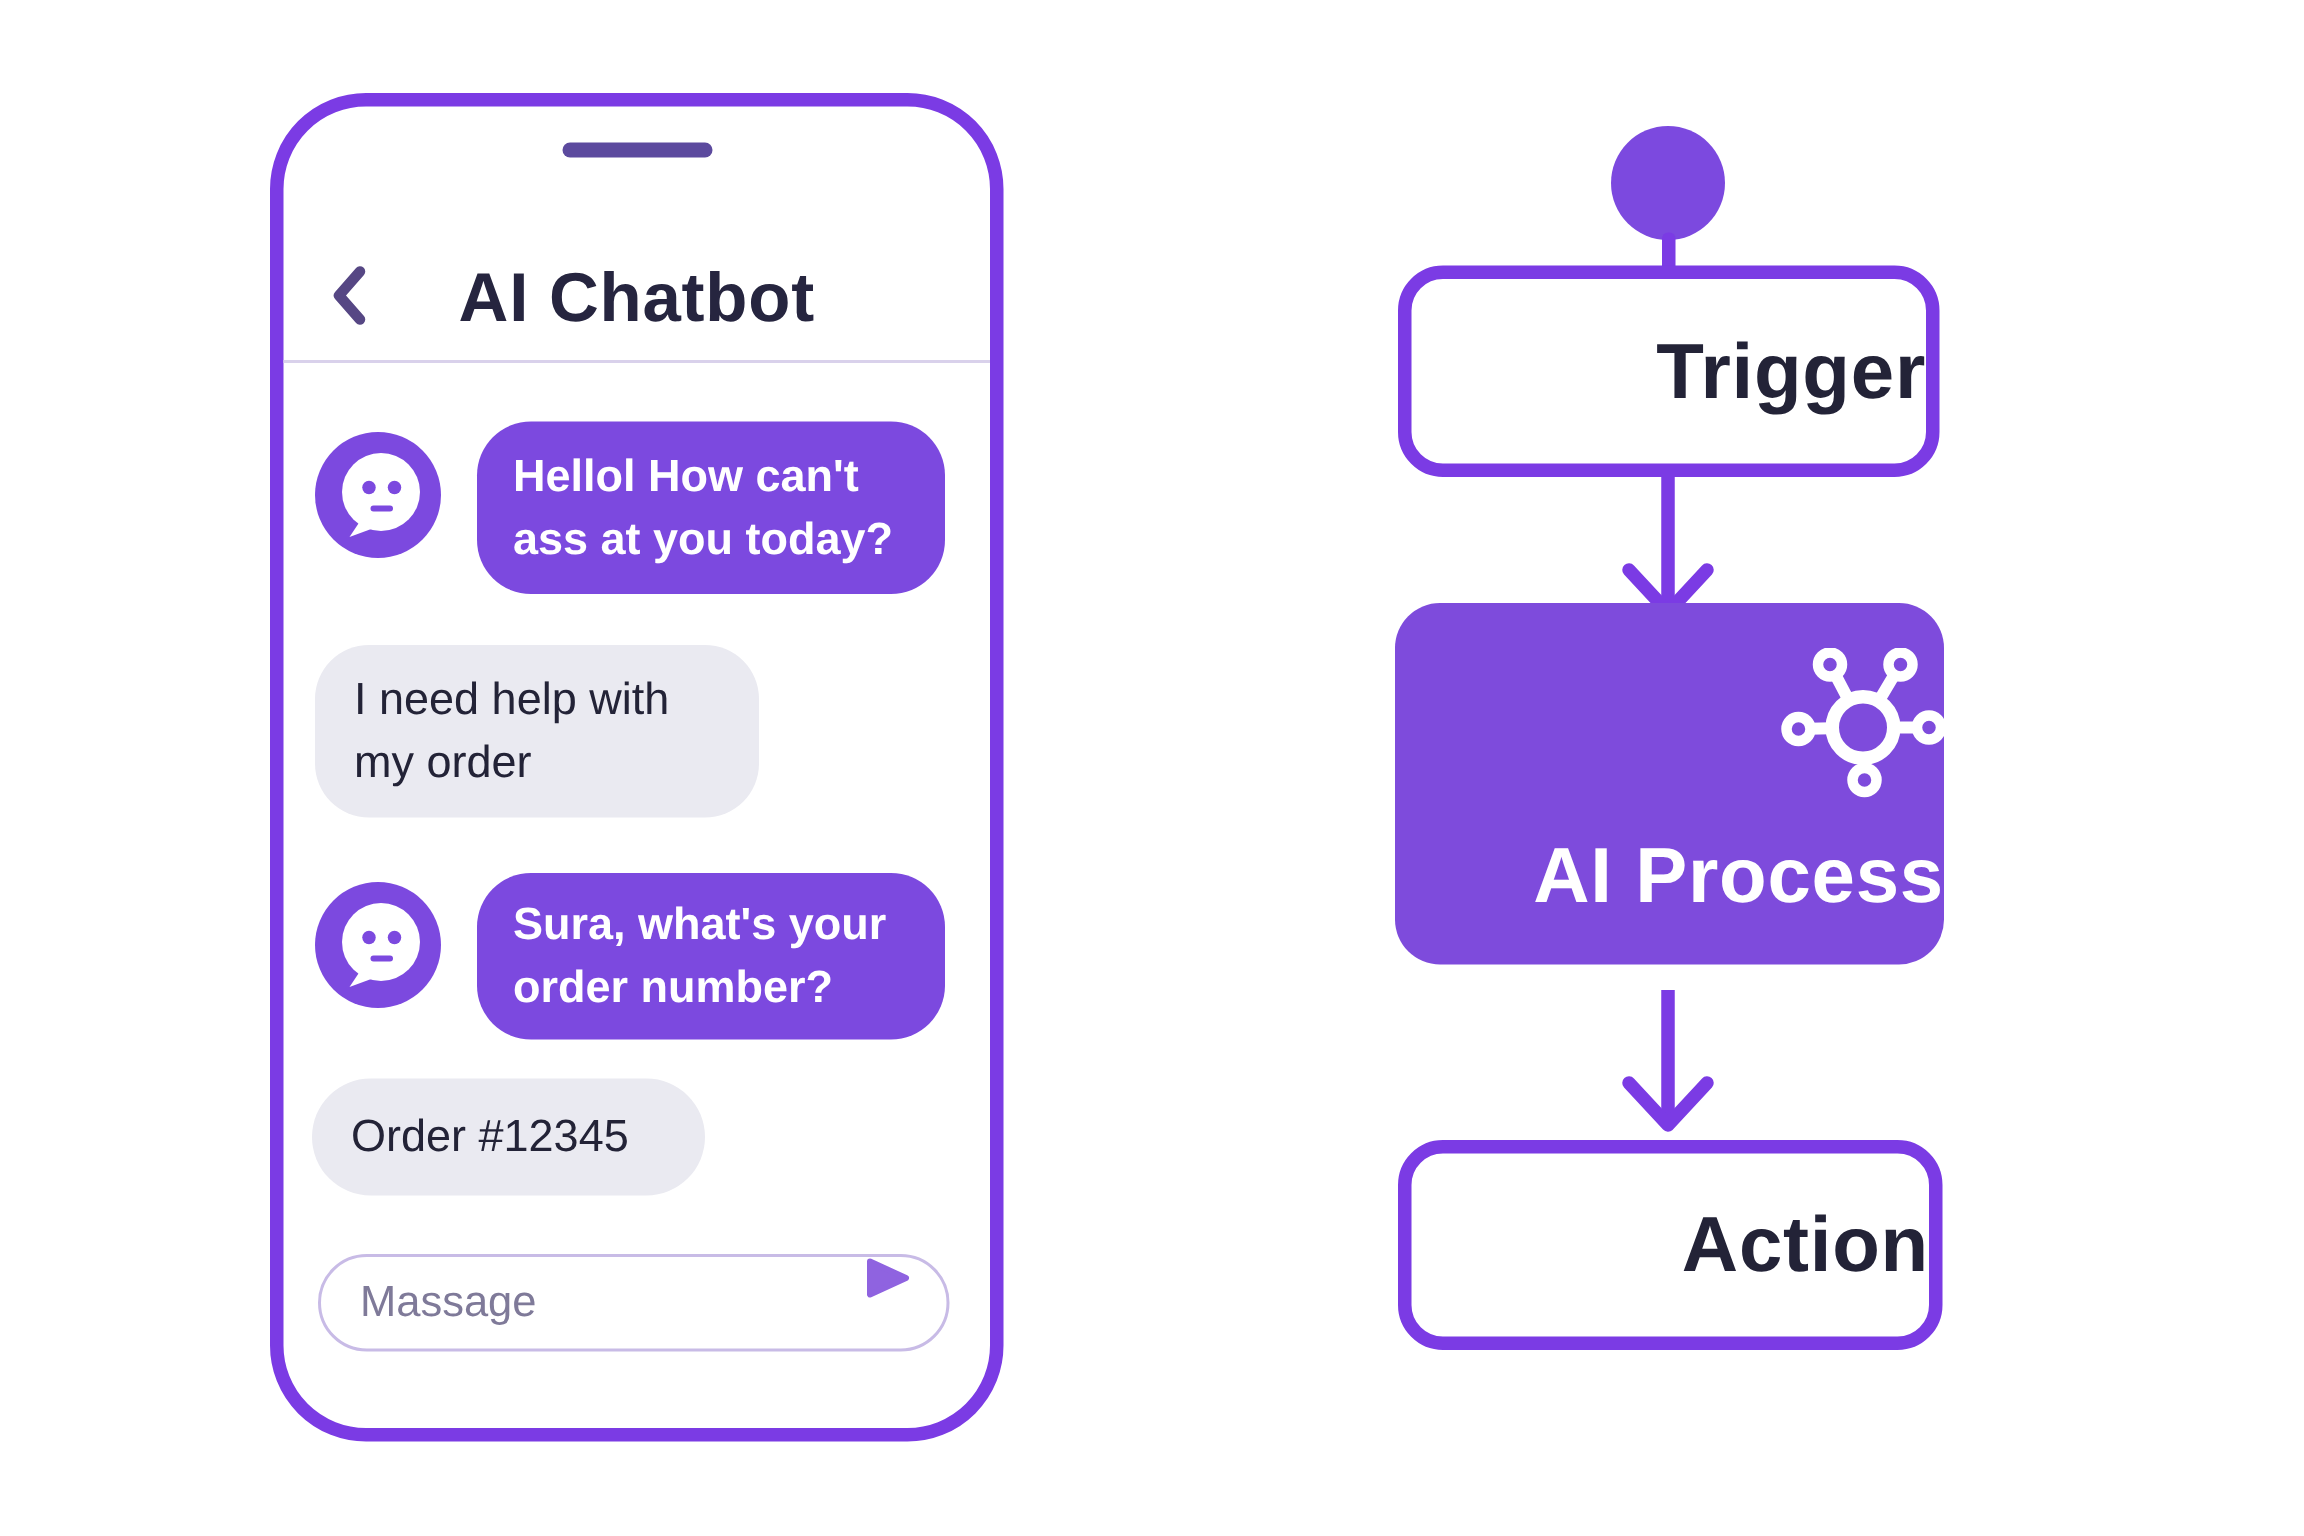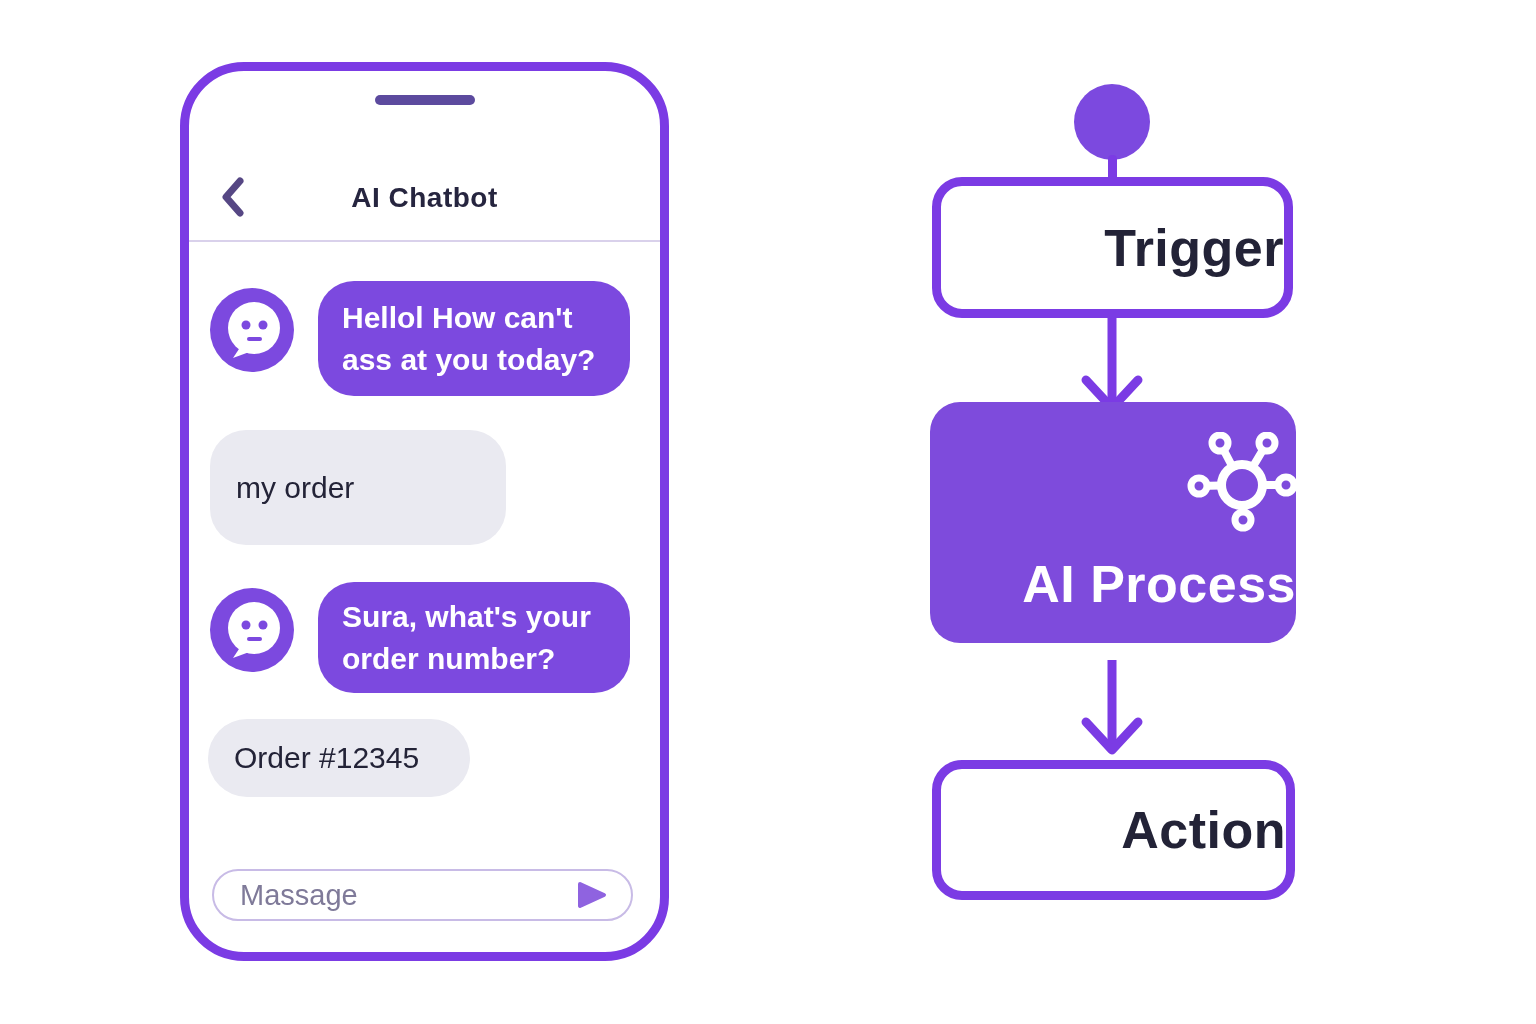--- a/index.html
+++ b/index.html
@@ -11,41 +11,41 @@
   .phone{
     position:absolute;left:180px;top:62px;width:489px;height:899px;
     box-sizing:border-box;border:9px solid #7B3BE4;border-radius:64px;background:#fff;
   }
   .speaker{
     position:absolute;left:50%;transform:translateX(-50%);top:24px;
     width:100px;height:10px;border-radius:6px;background:#5C4A9E;
   }
   .chat-header{position:absolute;left:0;right:0;top:100px;height:54px;}
   .back-btn{position:absolute;left:31px;top:6px;width:24px;height:40px;cursor:pointer;}
-  .hdr-title{display:block;text-align:center;font-size:28px;font-weight:600;color:#26253F;line-height:54px;letter-spacing:.5px;}
+  .hdr-title{display:block;text-align:center;font-size:46px;font-weight:600;color:#26253F;line-height:54px;letter-spacing:.5px;}
   .hdr-divider{position:absolute;left:0;right:0;top:169px;height:2px;background:#D9D1EB;}
 
   .avatar{position:absolute;width:84px;height:84px;}
   .bubble{
     position:absolute;box-sizing:border-box;display:flex;flex-direction:column;justify-content:center;
     font-size:30px;line-height:42px;border-radius:36px;padding:12px 24px;white-space:nowrap;
   }
   .bubble.bot{background:#7C49DF;color:#ffffff;font-weight:600;}
   .bubble.user{background:#EAEAF1;color:#232337;font-weight:500;padding:0 26px;}
 
   .av1{left:21px;top:217px;}
   .bb1{left:129px;top:210px;width:312px;height:115px;}
   .ub1{left:21px;top:359px;width:296px;height:115px;}
   .av2{left:21px;top:517px;}
   .bb2{left:129px;top:511px;width:312px;height:111px;}
   .ub2{left:19px;top:648px;width:262px;height:78px;border-radius:39px;}
 
   .inputbar{
-    position:absolute;left:23px;top:765px;width:421px;height:52px;box-sizing:border-box;
-    border:2px solid #C8BBE6;border-radius:33px;background:#fff;display:flex;align-items:center;margin-top:33px;
+    position:absolute;left:23px;top:765px;width:421px;height:65px;box-sizing:border-box;
+    border:2px solid #C8BBE6;border-radius:33px;background:#fff;display:flex;align-items:flex-start;
   }
   .msg-input{
     flex:1;height:100%;border:none;outline:none;background:transparent;
     font-family:"Liberation Sans","DejaVu Sans",sans-serif;font-size:29px;color:#26253F;
     padding:0 0 0 26px;min-width:0;
   }
   .msg-input::placeholder{color:#7F7A99;opacity:1;}
   .send-btn{width:30px;height:28px;margin-right:24px;flex:0 0 auto;cursor:pointer;}
 
   
@@ -94,20 +94,21 @@
         <circle cx="53" cy="37" r="4.5" fill="#7C49DF"></circle>
         <rect x="37" y="49" width="15" height="4" rx="2" fill="#7C49DF"></rect>
       </svg>
     </span>
     <div class="bubble bot bb1">
       <span>Hellol How can't</span>
       <span>ass at you today?</span>
     </div>
 
     <div class="bubble user ub1">
+      <span>I need help with</span>
       <span>my order</span>
     </div>
 
     <span class="avatar av2">
       <svg width="84" height="84" viewBox="0 0 84 84">
         <circle cx="42" cy="42" r="42" fill="#7C49DF"></circle>
         <circle cx="44" cy="40" r="26" fill="#ffffff"></circle>
         <path d="M31 58 L23 70 L42 63 Z" fill="#ffffff"></path>
         <circle cx="36" cy="37" r="4.5" fill="#7C49DF"></circle>
         <circle cx="53" cy="37" r="4.5" fill="#7C49DF"></circle>

